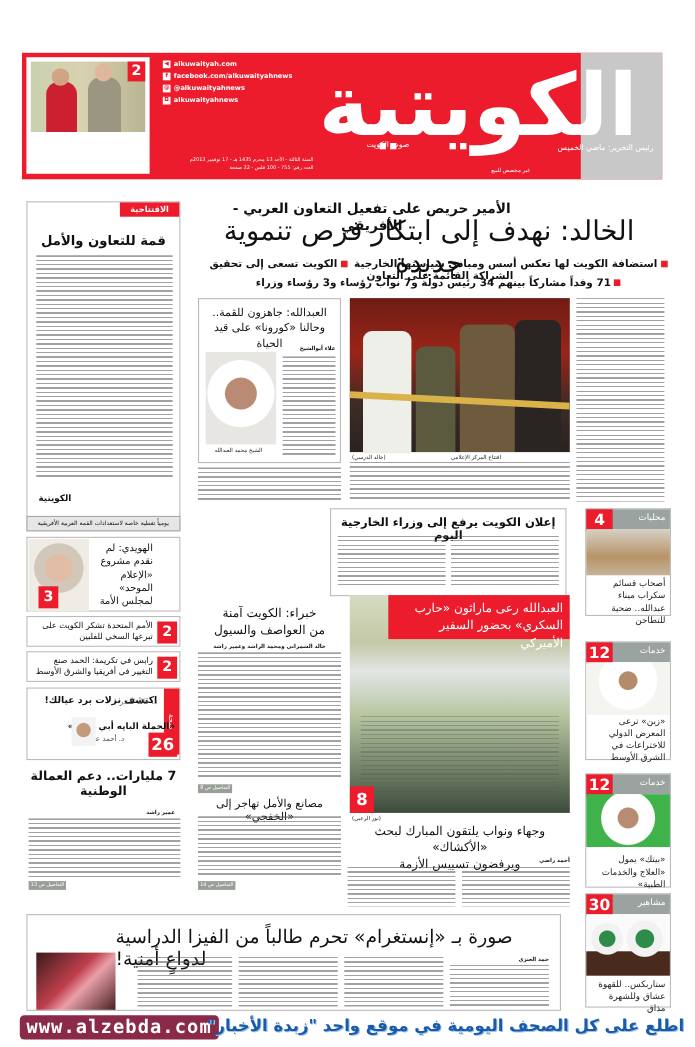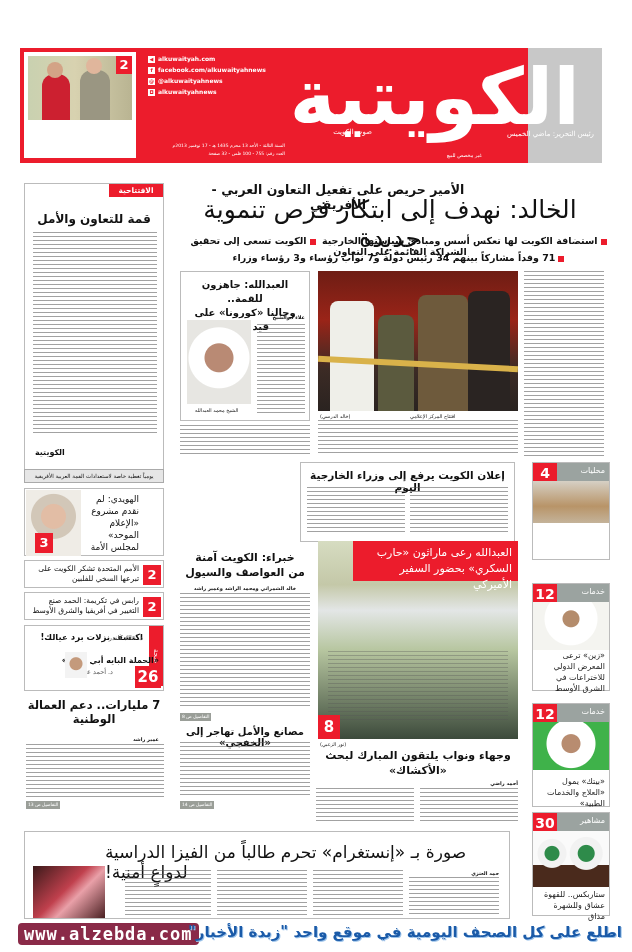--- a/index.html
+++ b/index.html
@@ -53,21 +53,21 @@
 .sc-bar{position:absolute;left:0;right:0;top:0;height:18px;background:#9ba3a0}
 .sc-label{position:absolute;right:4px;top:3px;font-size:8px;color:#fff}
 .section-card .badge{position:absolute;left:0;top:0;width:24px;height:20px;font-size:14px;line-height:20px}
 .sc-img{position:absolute;left:0;right:0;top:18px}
 .sc-text{position:absolute;right:4px;left:4px;font-size:8px;line-height:11px;text-align:right;color:#222}
 .mar-photo{left:318px;top:541px;width:200px;height:198px;background:linear-gradient(180deg,#d6dcc1 0%,#c4c8a8 22%,#e3e6e6 35%,#b7c6a0 55%,#3c4a3b 100%)}
 .mar-red{position:absolute;right:0;top:0;width:165px;height:40px;background:#ec1c2c;color:#fff;font-size:11px;line-height:16px;text-align:right;padding:4px 6px}
 .mar-photo .badge{position:absolute;left:0;bottom:0;width:22px;height:24px;font-size:15px;line-height:24px}
 .ann-box{left:300px;top:462px;width:215px;height:80px}
 .ann-title{position:absolute;left:0;right:0;top:6px;text-align:center;font-size:10.5px;font-weight:bold}
-.story-head{position:absolute;text-align:center;font-weight:bold}
+.story-head{position:absolute;text-align:center;font-weight:normal}
 .tag-strip{position:absolute;height:8px;background:#9a9e98;color:#fff;font-size:4.5px;line-height:8px;padding:0 2px;direction:ltr}
 .insta{left:24px;top:831px;width:486px;height:88px}
 .insta-title{position:absolute;right:10px;top:10px;left:80px;text-align:left;font-size:17px}
 .phone{position:absolute;left:8px;top:34px;width:72px;height:52px;background:linear-gradient(135deg,#3b1a1a,#c0404d 45%,#e9a0a8 60%,#4a2022)}
 .footer{position:absolute;left:0;top:920px;width:632px;height:32px;direction:ltr}
 .foot-url{position:absolute;left:18px;top:3px;font-family:"DejaVu Sans Mono",monospace;font-weight:bold;font-size:17px;color:#fff;background:#8a2a48;padding:1px 6px;border-radius:4px;letter-spacing:1px}
 .foot-ad{position:absolute;right:10px;top:3px;font-size:15px;font-weight:bold;color:#1a5aa8;text-shadow:1px 1px 0 #9cc3ea}
 </style>
 </head>
 <body>
@@ -192,30 +192,32 @@
     <div>العبدالله رعى ماراثون «حارب</div>
     <div>السكري» بحضور السفير الأميركي</div>
   </div>
   <div class="abs col-lines" style="left:10px;top:110px;width:180px;height:70px;opacity:.35"></div>
   <span class="badge">8</span>
 </div>
 <div class="caption" style="left:320px;top:741px">(نور الزعبي)</div>
 
 <div class="story-head" style="left:316px;top:748px;width:204px;font-size:11px;line-height:15px">
   <div>وجهاء ونواب يلتقون المبارك لبحث «الأكشاك»</div>
+  <div>ويرفضون تسييس الأزمة</div>
 </div>
 <div class="abs" style="right:114px;top:780px;font-size:5px;font-weight:bold">أحمد راضي</div>
 <div class="abs col-lines" style="left:316px;top:788px;width:98px;height:36px"></div>
 <div class="abs col-lines" style="left:420px;top:788px;width:98px;height:36px"></div>
 
 <div class="section-card" style="top:462px;height:98px">
   <div class="sc-bar"></div>
   <span class="sc-label">محليات</span>
   <span class="badge">4</span>
   <div class="sc-img" style="height:42px;background:linear-gradient(180deg,#d6d0c5,#b89468 60%,#c4b39a)"></div>
+  <div class="sc-text" style="top:62px">أصحاب قسائم سكراب ميناء عبدالله.. ضحية للتطاحن</div>
 </div>
 <div class="section-card" style="top:583px;height:108px">
   <div class="sc-bar"></div>
   <span class="sc-label">خدمات</span>
   <span class="badge">12</span>
   <div class="sc-img" style="height:48px;background:radial-gradient(circle at 50% 35%,#b48c6c 0 8px,#ffffff 9px 26px,#f4f4f0 27px)"></div>
   <div class="sc-text" style="top:66px">«زين» ترعى المعرض الدولي للاختراعات في الشرق الأوسط</div>
 </div>
 <div class="section-card" style="top:703px;height:104px">
   <div class="sc-bar"></div>

